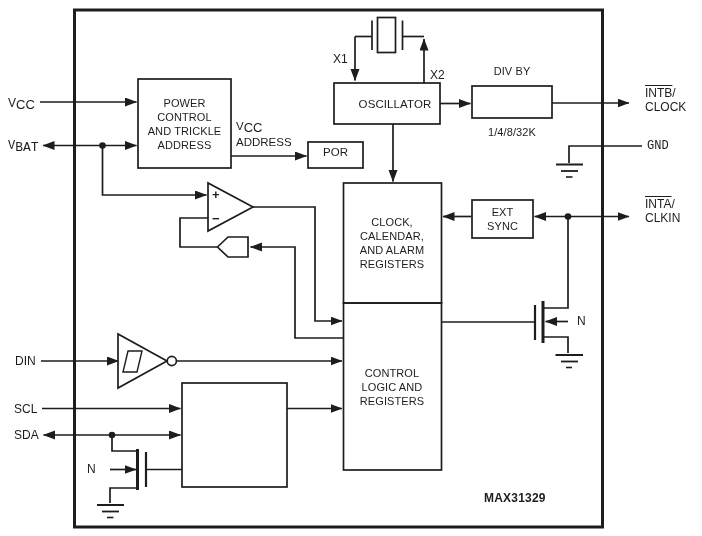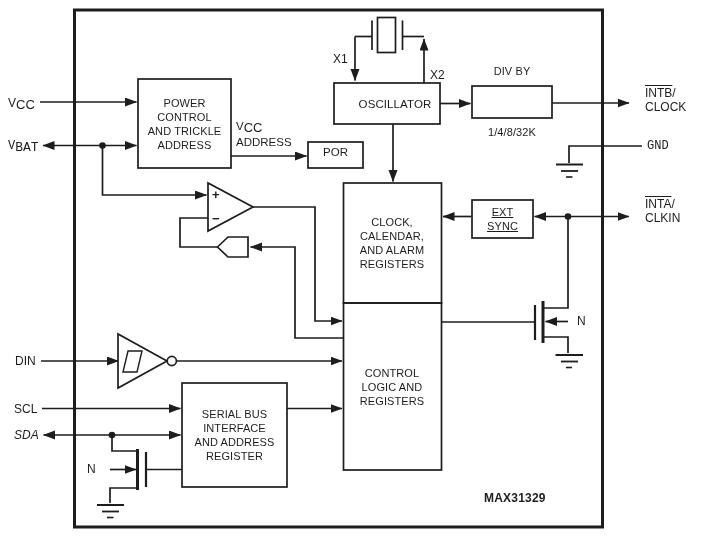--- a/index.html
+++ b/index.html
@@ -123,21 +123,21 @@
       <circle cx="102.5" cy="145.5" r="3.3"></circle>
       <circle cx="568" cy="216.5" r="3.3"></circle>
       <circle cx="112" cy="435" r="3.3"></circle>
     </g>
   </svg>
 
   <div class="lbl" style="left:8px;top:96px;"><span>V</span><span class="sub">CC</span></div>
   <div class="lbl" style="left:8px;top:139px;font-family:Liberation Mono, monospace;"><span>V</span><span class="sub">BAT</span></div>
   <div class="lbl" style="left:15px;top:354px;">DIN</div>
   <div class="lbl" style="left:14px;top:402px;">SCL</div>
-  <div class="lbl" style="left:14px;top:428px;font-style:italic;">SDA</div>
+  <div class="lbl" style="left:14px;top:428px;">SDA</div>
   <div class="lbl" style="left:333px;top:52px;">X1</div>
   <div class="lbl" style="left:430px;top:68px;">X2</div>
   <div class="lbl" style="left:647px;top:139px;font-family:Liberation Mono, monospace;">GND</div>
   <div class="lbl" style="left:645px;top:86px;">
     <div><span class="ovl">INTB</span><span>/</span></div>
     <div>CLOCK</div>
   </div>
   <div class="lbl" style="left:645px;top:197px;">
     <div><span class="ovl">INTA</span><span>/</span></div>
     <div>CLKIN</div>
@@ -163,34 +163,28 @@
   <div class="blocktext" style="left:472px;top:86px;width:80px;height:32px;line-height:13px;gap:48px;">
     <div>DIV BY</div>
     <div>1/4/8/32K</div>
   </div>
   <div class="blocktext" style="left:343px;top:183px;width:98px;height:120px;text-align:center;">
     <div>CLOCK,</div>
     <div>CALENDAR,</div>
     <div>AND ALARM</div>
     <div>REGISTERS</div>
   </div>
-  <div class="blocktext" style="left:472px;top:200px;width:61px;height:38px;text-decoration:underline;">
+  <div class="blocktext" style="left:472px;top:200px;width:61px;height:38px;">
     <div>EXT</div>
     <div>SYNC</div>
   </div>
   <div class="blocktext" style="left:343px;top:303px;width:98px;height:167px;">
     <div>CONTROL</div>
     <div>LOGIC AND</div>
     <div>REGISTERS</div>
-  </div>
-  <div class="blocktext" style="left:182px;top:383px;width:105px;height:104px;">
-    <div>SERIAL BUS</div>
-    <div>INTERFACE</div>
-    <div>AND ADDRESS</div>
-    <div>REGISTER</div>
   </div>
 
   <div class="lbl" style="left:87px;top:462px;">N</div>
   <div class="lbl" style="left:577px;top:314px;">N</div>
 
   <div class="sign" style="left:212px;top:188px;">+</div>
   <div class="sign" style="left:212px;top:212px;">−</div>
 
   <div class="lbl pn" style="left:484px;top:491px;">MAX31329</div>
 

